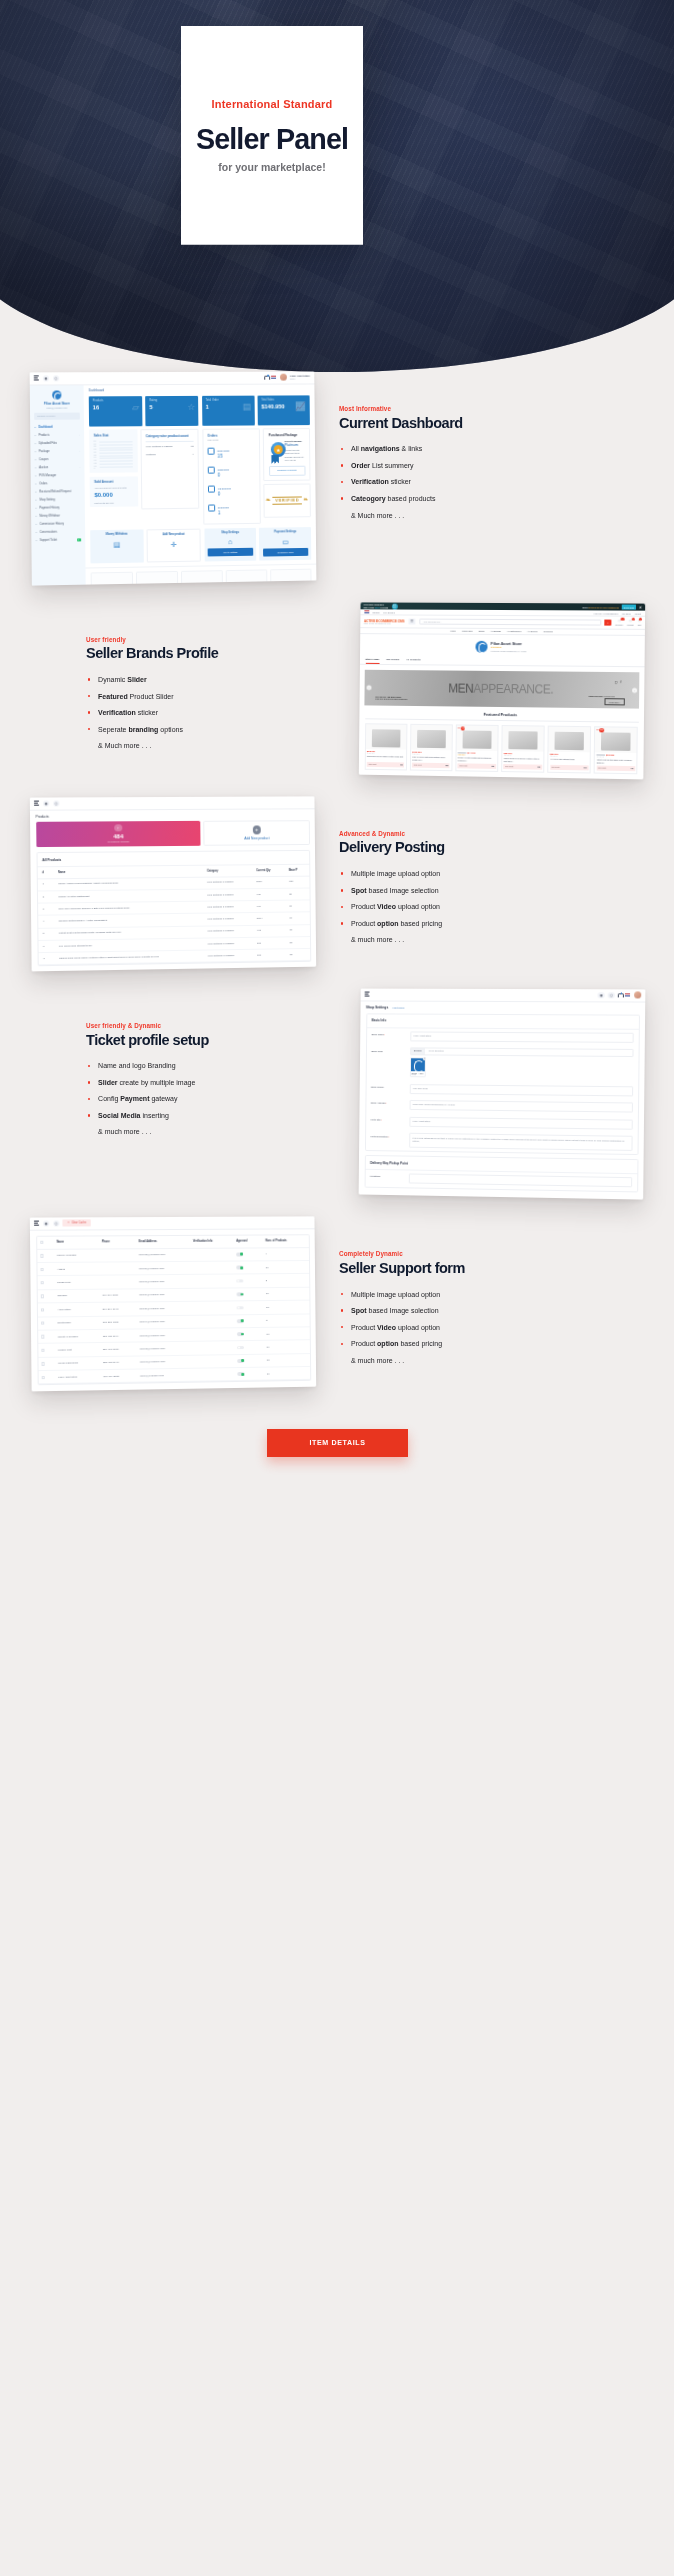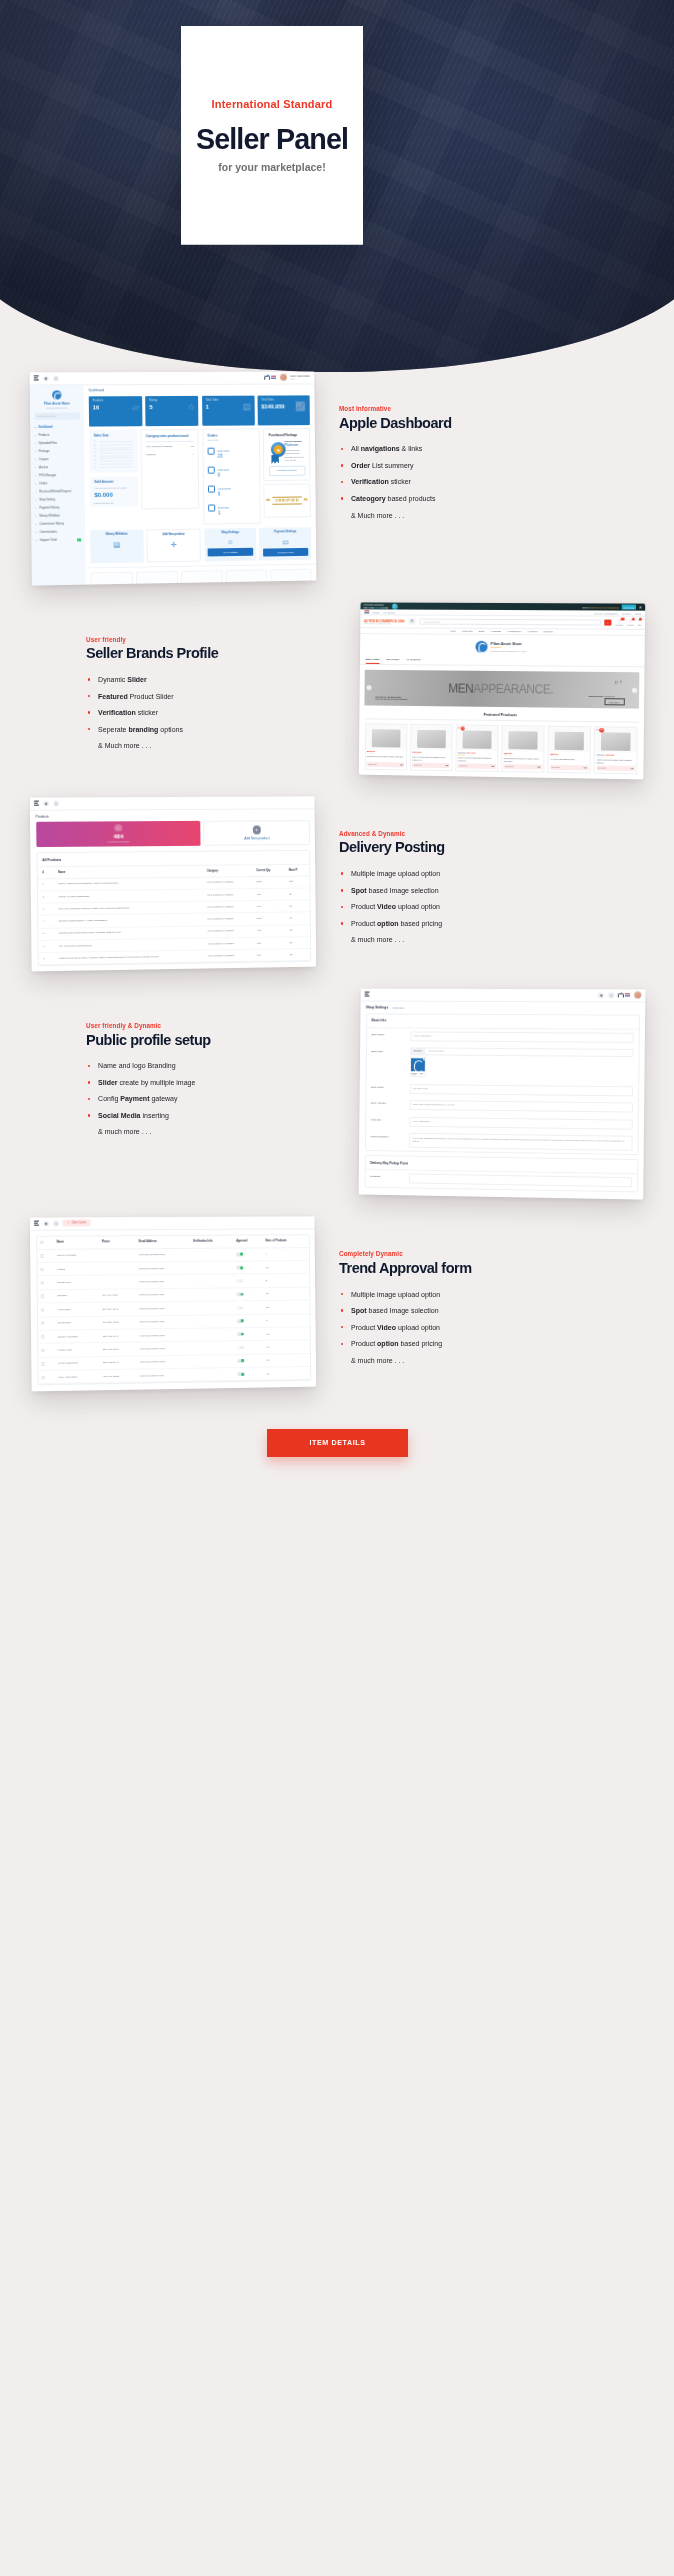--- a/index.html
+++ b/index.html
@@ -635,21 +635,21 @@
             <div class="prod-cell"></div>
             <div class="prod-cell"></div>
             <div class="prod-cell"></div>
           </div>
         </div>
       </div>
     </div>
   </div>
   <div class="text-col">
     <div class="eyebrow">Most Informative</div>
-    <div class="sec-title">Apple Dashboard</div>
+    <div class="sec-title">Current Dashboard</div>
     <ul class="feature-list">
         <li><span class="dot"></span>All <b>navigations</b> &amp; links</li>
         <li><span class="dot"></span><b>Order</b> List summery</li>
         <li><span class="dot"></span><b>Verification</b> sticker</li>
         <li><span class="dot"></span><b>Cateogory</b> based products</li>
         <li class="more">&amp; Much more . . .</li>
       </ul>
   </div>
 </div>
 
@@ -1004,21 +1004,21 @@
         <div class="ss-field">
           <div class="ss-lab">Longitude</div>
           <div class="ss-inp">&nbsp;</div>
         </div>
       </div>
       <div style="height:3.3px"></div>
     </div>
   </div>
   <div class="text-col">
     <div class="eyebrow">User friendly &amp; Dynamic</div>
-    <div class="sec-title">Public profile setup</div>
+    <div class="sec-title">Ticket profile setup</div>
     <ul class="feature-list">
         <li><span class="dot"></span>Name and logo Branding</li>
         <li><span class="dot"></span><b>Slider</b> create by multiple image</li>
         <li><span class="dot"></span>Config <b>Payment</b> gateway</li>
         <li><span class="dot"></span><b>Social Media</b> inserting</li>
         <li class="more">&amp; much more . . .</li>
       </ul>
   </div>
 </div>
 
@@ -1204,21 +1204,21 @@
                 </td>
                 <td>16</td>
               </tr>
             </tbody>
         </table>
       </div>
     </div>
   </div>
   <div class="text-col">
     <div class="eyebrow">Completely Dynamic</div>
-    <div class="sec-title">Trend Approval form</div>
+    <div class="sec-title">Seller Support form</div>
     <ul class="feature-list">
         <li><span class="dot"></span>Multiple image upload option</li>
         <li><span class="dot"></span><b>Spot</b> based Image solection</li>
         <li><span class="dot"></span>Product <b>Video</b> upload option</li>
         <li><span class="dot"></span>Product <b>option</b> based pricing</li>
         <li class="more">&amp; much more . . .</li>
       </ul>
   </div>
 </div>
 

